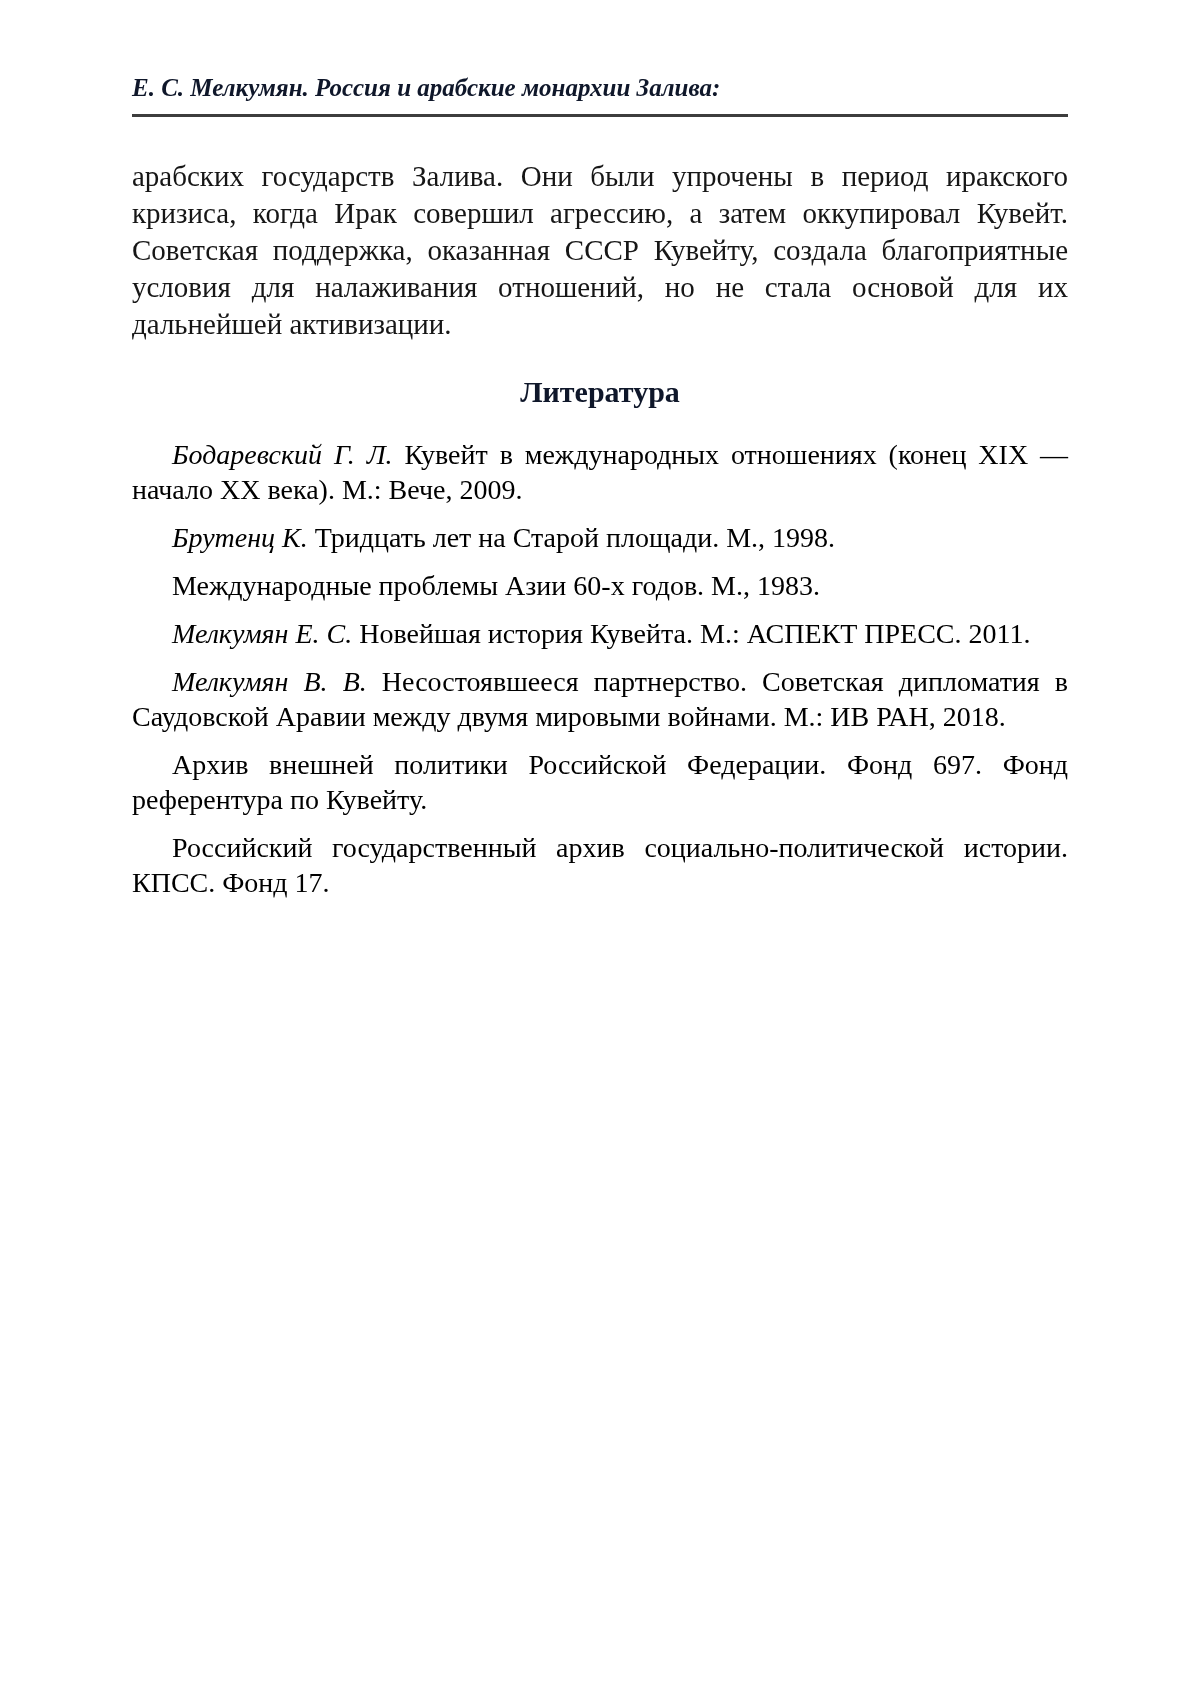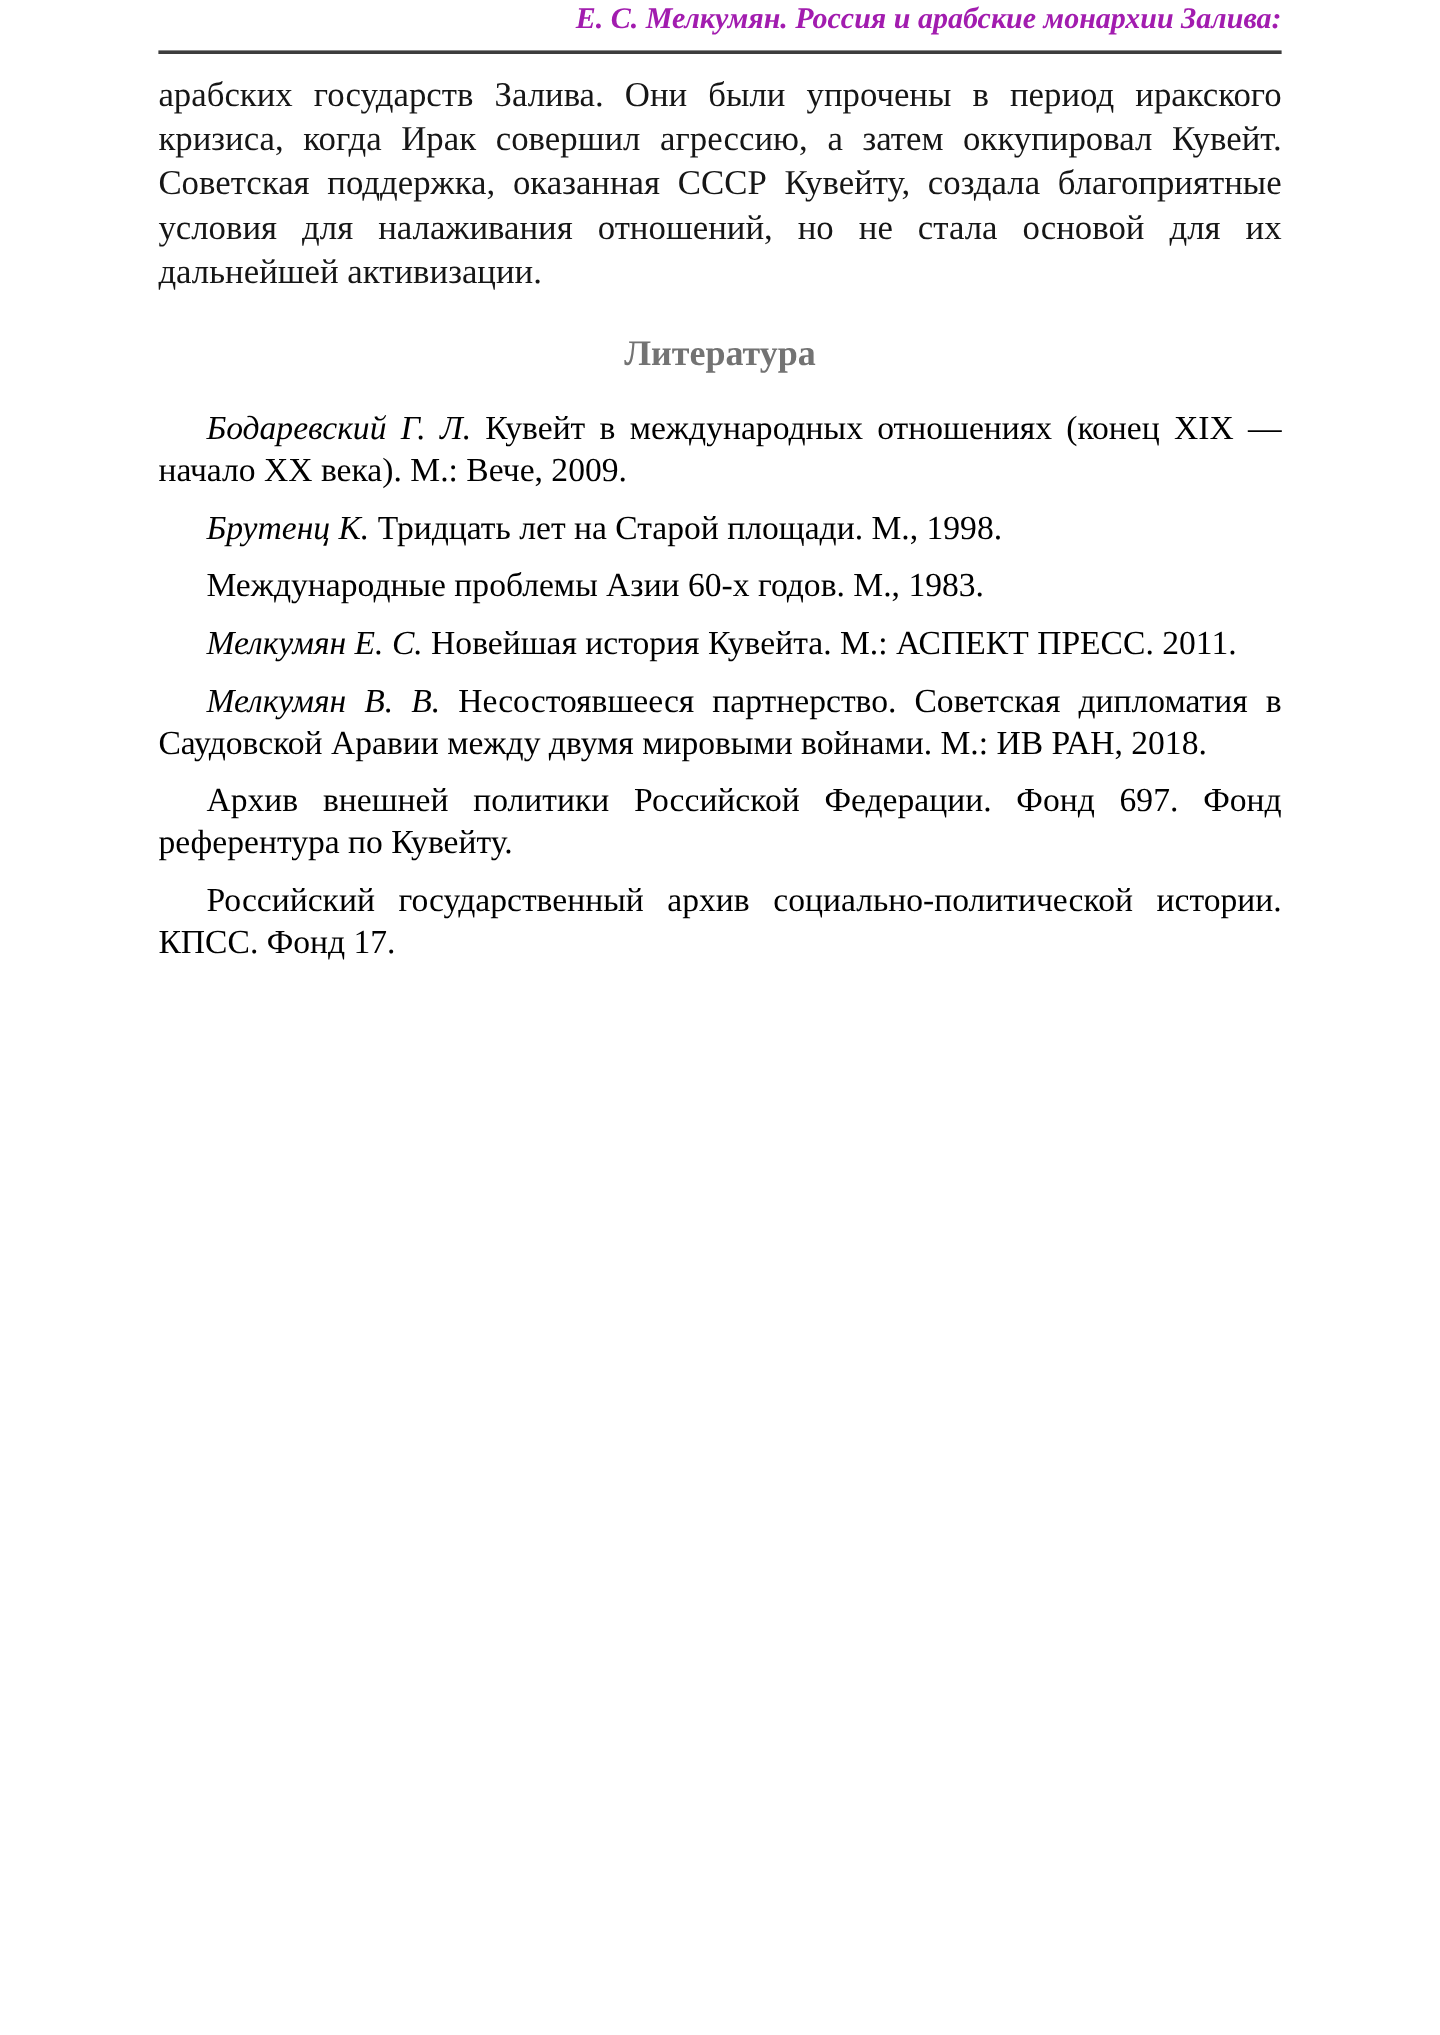--- a/index.html
+++ b/index.html
@@ -17,48 +17,48 @@
     overflow: hidden;
     box-sizing: border-box;
   }
   .content {
     position: absolute;
     left: 132px;
     top: 0;
     width: 936px;
   }
   .running-header {
-    text-align: right;
+    padding-top: 72px;
     font-style: italic;
     font-weight: bold;
     font-size: 25px;
     line-height: 31px;
-    color: #a21caf;
+    color: #0f172a;
   }
   .rule {
     margin-top: 11px;
     border: 0;
     border-top: 3px solid #3d3d3d;
     height: 0;
   }
   .body-par {
-    margin: 16px 0 0 0;
+    margin: 41px 0 0 0;
     font-size: 29px;
     line-height: 37px;
     text-align: justify;
     color: #161616;
     font-family: Liberation Serif, serif;
   }
   .lit-heading {
     margin: 32px 0 28px 0;
     text-align: center;
     font-weight: bold;
     font-size: 30px;
     line-height: 34px;
-    color: #737373;
+    color: #0f172a;
   }
   .refs {
     margin: 0;
   }
   .ref {
     margin: 13px 0;
     font-size: 28px;
     line-height: 35px;
     text-align: justify;
     text-indent: 40px;

